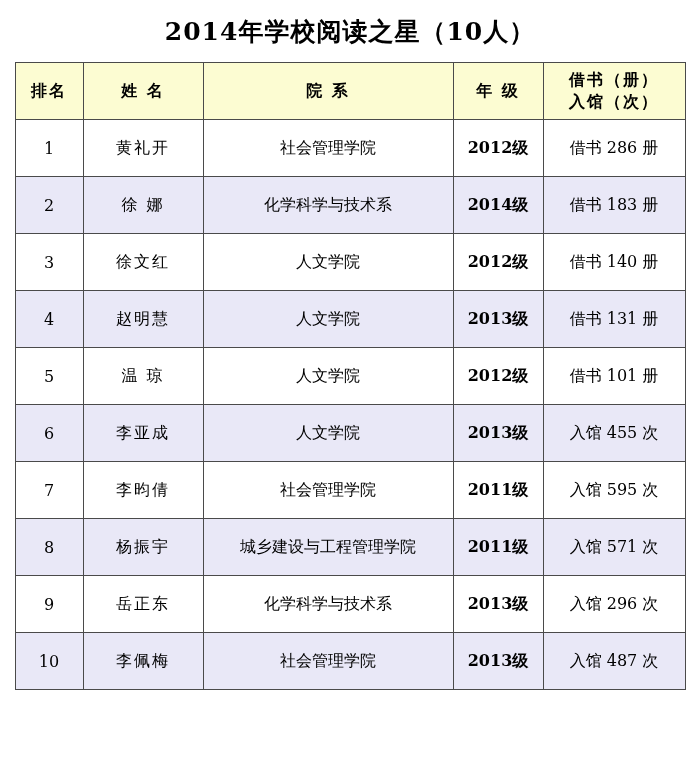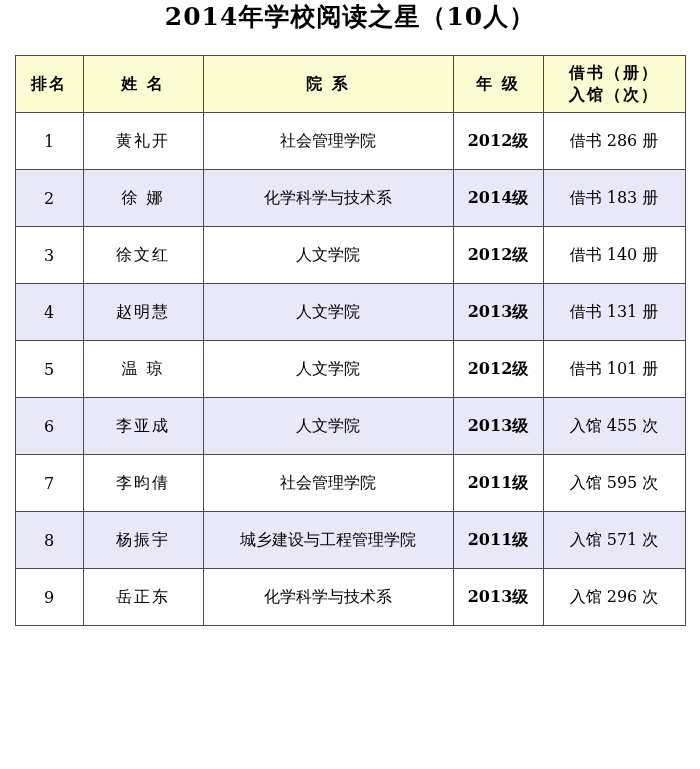--- a/index.html
+++ b/index.html
@@ -19,27 +19,27 @@
     height: 769px;
     position: relative;
     box-sizing: border-box;
   }
   .doc-title {
     text-align: center;
     font-family: "DejaVu Serif", "Liberation Serif", serif;
     font-size: 25px;
     font-weight: bold;
     letter-spacing: 1px;
-    padding-top: 0;
+    padding-top: 15px;
     padding-bottom: 14px;
     color: #000000;
   }
   table.star-table {
     border-collapse: collapse;
-    margin: 8px auto;
+    margin: 0 auto;
     width: 670px;
     table-layout: fixed;
   }
   table.star-table td, table.star-table th {
     border: 1px solid #4a4a4a;
     text-align: center;
     vertical-align: middle;
     font-size: 16px;
     font-family: "DejaVu Serif", "Liberation Serif", serif;
     padding: 0;
@@ -157,16 +157,23 @@
           <td class="grade">2011级</td>
           <td class="stat">入馆 571 次</td>
         </tr>
         <tr class="odd">
           <td class="rank">9</td>
           <td class="name">岳正东</td>
           <td class="dept">化学科学与技术系</td>
           <td class="grade">2013级</td>
           <td class="stat">入馆 296 次</td>
         </tr>
+        <tr class="even">
+          <td class="rank">10</td>
+          <td class="name">李佩梅</td>
+          <td class="dept">社会管理学院</td>
+          <td class="grade">2013级</td>
+          <td class="stat">入馆 487 次</td>
+        </tr>
       </tbody>
   </table>
 
 </div>
 
 </body></html>

